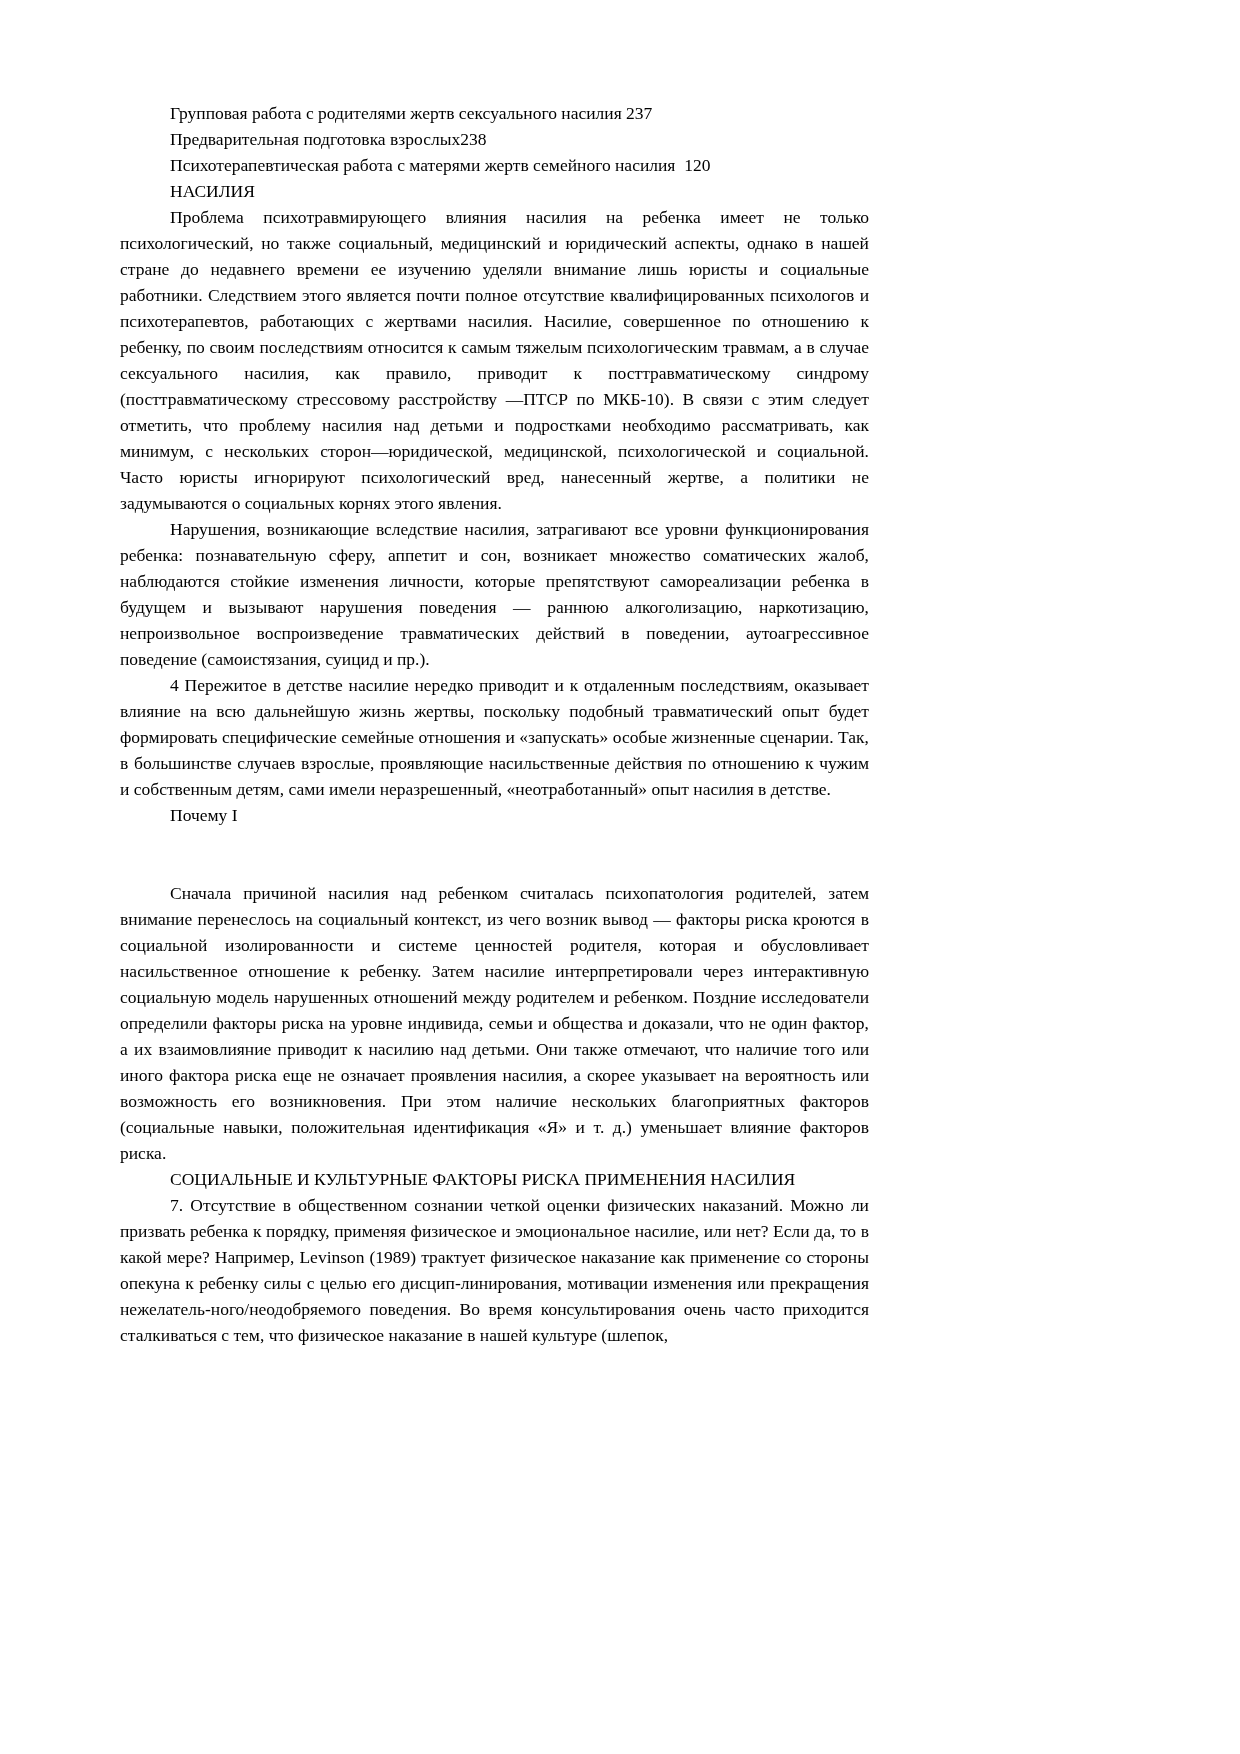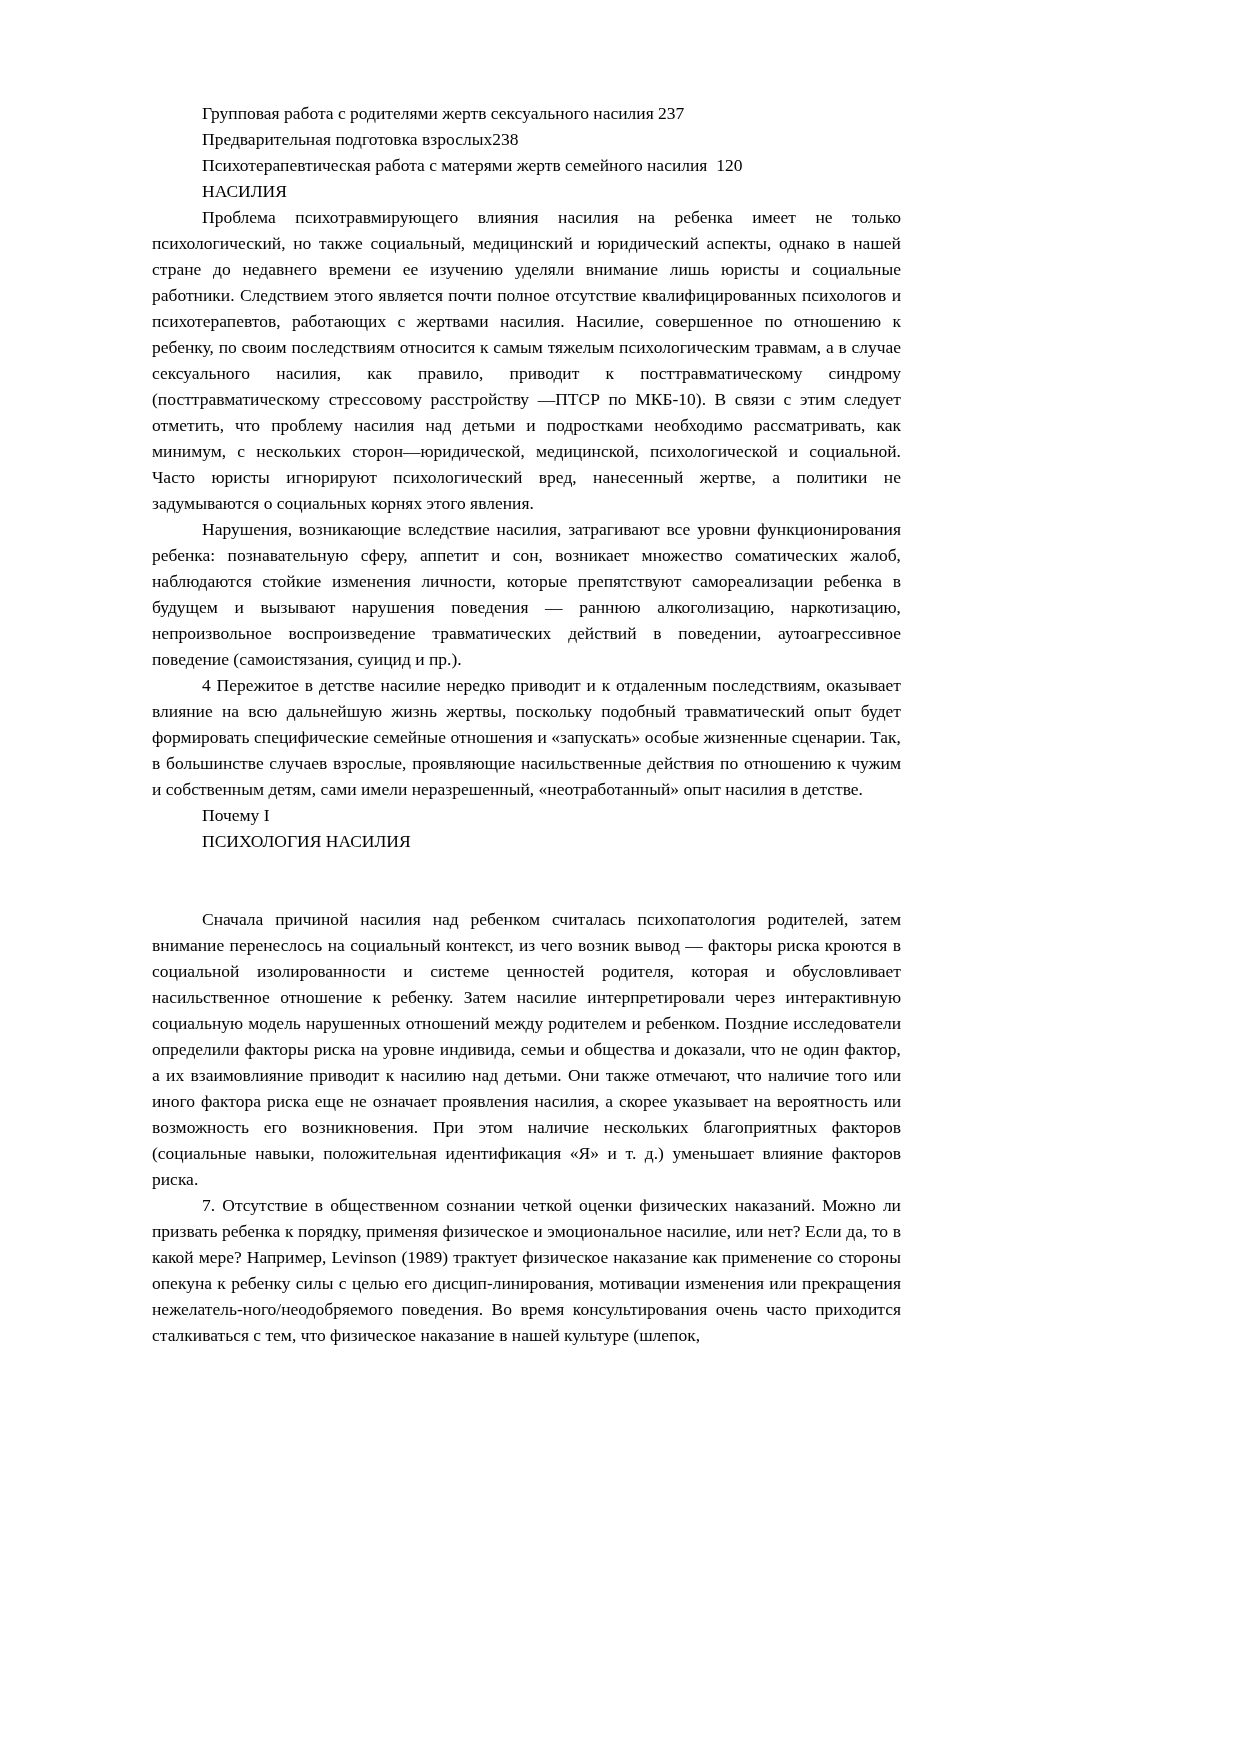--- a/index.html
+++ b/index.html
@@ -12,21 +12,20 @@
     width: 1077px;
     height: 1754px;
     background: #ffffff;
     box-sizing: border-box;
     padding: 100px 208px 60px 120px;
     font-family: "Liberation Serif", "DejaVu Serif", serif;
     font-size: 17.5px;
     line-height: 26px;
     color: #000000;
     overflow: hidden;
-    margin-left: 32px;
   }
   .toc-line,
   .heading-line {
     padding-left: 50px;
     white-space: pre-wrap;
     text-align: left;
   }
   .para {
     text-align: justify;
     text-indent: 50px;
@@ -48,24 +47,24 @@
   <div class="heading-line">НАСИЛИЯ</div>
 
   <p class="para">Проблема психотравмирующего влияния насилия на ребенка имеет не только психологический, но также социальный, медицинский и юридический аспекты, однако в нашей стране до недавнего времени ее изучению уделяли внимание лишь юристы и социальные работники. Следствием этого является почти полное отсутствие квалифицированных психологов и психотерапевтов, работающих с жертвами насилия. Насилие, совершенное по отношению к ребенку, по своим последствиям относится к самым тяжелым психологическим травмам, а в случае сексуального насилия, как правило, приводит к посттравматическому синдрому (посттравматическому стрессовому расстройству —ПТСР по МКБ-10). В связи с этим следует отметить, что проблему насилия над детьми и подростками необходимо рассматривать, как минимум, с нескольких сторон—юридической, медицинской, психологической и социальной. Часто юристы игнорируют психологический вред, нанесенный жертве, а политики не задумываются о социальных корнях этого явления.</p>
 
   <p class="para">Нарушения, возникающие вследствие насилия, затрагивают все уровни функционирования ребенка: познавательную сферу, аппетит и сон, возникает множество соматических жалоб, наблюдаются стойкие изменения личности, которые препятствуют самореализации ребенка в будущем и вызывают нарушения поведения — раннюю алкоголизацию, наркотизацию, непроизвольное воспроизведение травматических действий в поведении, аутоагрессивное поведение (самоистязания, суицид и пр.).</p>
 
   <p class="para">4 Пережитое в детстве насилие нередко приводит и к отдаленным последствиям, оказывает влияние на всю дальнейшую жизнь жертвы, поскольку подобный травматический опыт будет формировать специфические семейные отношения и «запускать» особые жизненные сценарии. Так, в большинстве случаев взрослые, проявляющие насильственные действия по отношению к чужим и собственным детям, сами имели неразрешенный, «неотработанный» опыт насилия в детстве.</p>
 
 
   <div class="heading-line">Почему I</div>
-  <div class="heading-line">ПСИХОЛОГИЯ НАСИЛИЯ</div>
 
   <div class="spacer-2"></div>
 
 
   <p class="para">Сначала причиной насилия над ребенком считалась психопатология родителей, затем внимание перенеслось на социальный контекст, из чего возник вывод — факторы риска кроются в социальной изолированности и системе ценностей родителя, которая и обусловливает насильственное отношение к ребенку. Затем насилие интерпретировали через интерактивную социальную модель нарушенных отношений между родителем и ребенком. Поздние исследователи определили факторы риска на уровне индивида, семьи и общества и доказали, что не один фактор, а их взаимовлияние приводит к насилию над детьми. Они также отмечают, что наличие того или иного фактора риска еще не означает проявления насилия, а скорее указывает на вероятность или возможность его возникновения. При этом наличие нескольких благоприятных факторов (социальные навыки, положительная идентификация «Я» и т. д.) уменьшает влияние факторов риска.</p>
 
+  <div class="heading-line">СОЦИАЛЬНЫЕ И КУЛЬТУРНЫЕ ФАКТОРЫ РИСКА ПРИМЕНЕНИЯ НАСИЛИЯ</div>
 
 
   <p class="para">7. Отсутствие в общественном сознании четкой оценки физических наказаний. Можно ли призвать ребенка к порядку, применяя физическое и эмоциональное насилие, или нет? Если да, то в какой мере? Например, Levinson (1989) трактует физическое наказание как применение со стороны опекуна к ребенку силы с целью его дисцип-линирования, мотивации изменения или прекращения нежелатель-ного/неодобряемого поведения. Во время консультирования очень часто приходится сталкиваться с тем, что физическое наказание в нашей культуре (шлепок,</p>
 
 </div>
 
 </body></html>

